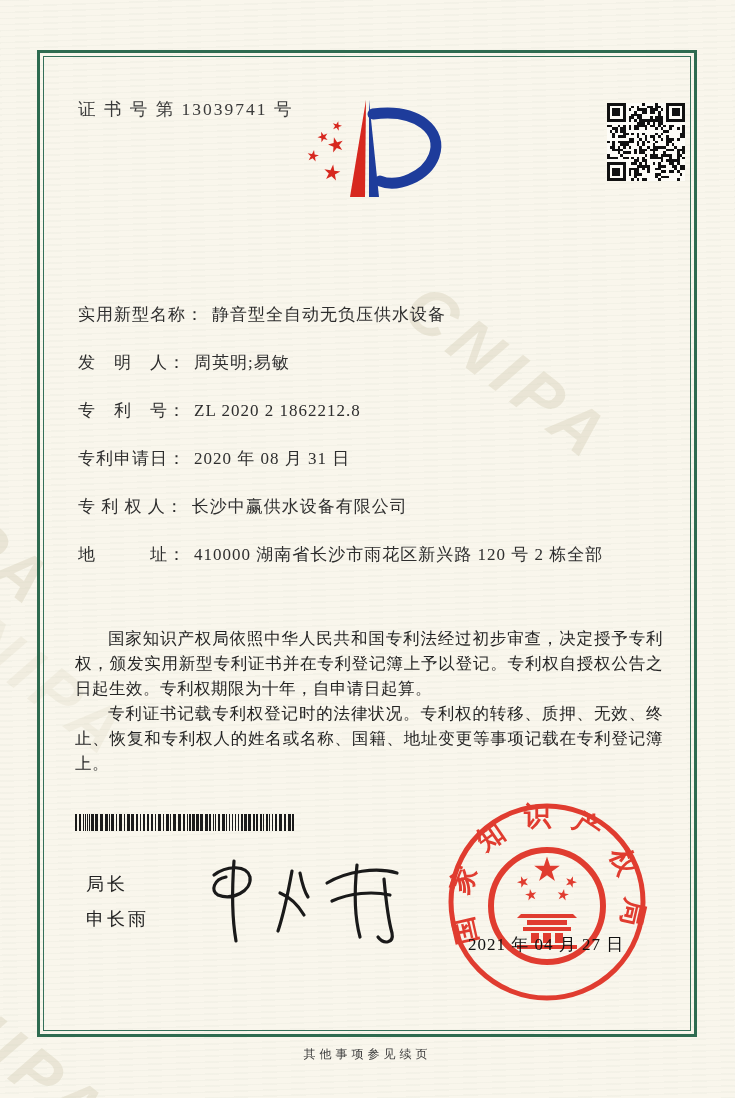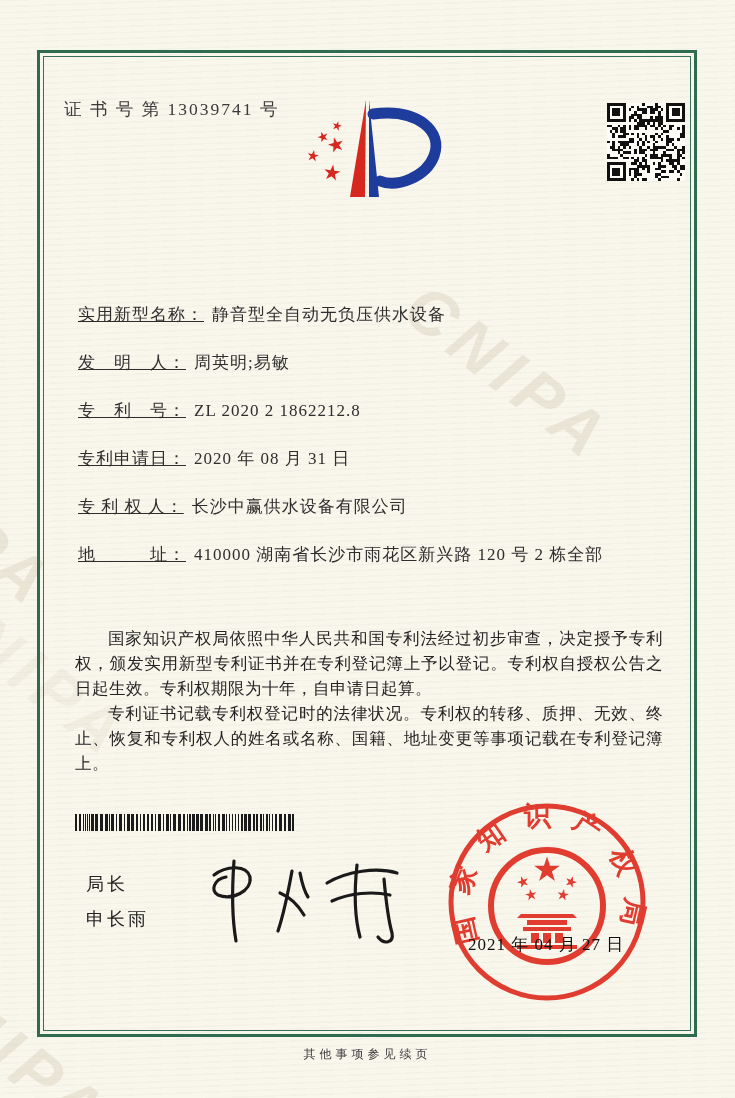--- a/index.html
+++ b/index.html
@@ -21,32 +21,32 @@
     color:#d6d0b8;opacity:.42;white-space:nowrap;
     transform:rotate(38deg);transform-origin:left top;pointer-events:none;
   }
   .wm.light{opacity:.22;}
   .frame{
     position:absolute;left:37px;top:50px;width:654px;height:981px;
     border:3px solid #2e6b50;z-index:1;
   }
   .frame-inner{position:absolute;inset:3px;border:1px solid #35705a;}
   .cert-no{
-    position:absolute;left:64px;top:97px;z-index:2;
+    position:absolute;left:78px;top:97px;z-index:2;
     font-size:17.5px;letter-spacing:2px;color:#3a3a3a;
   }
   .qr{position:absolute;left:607px;top:103px;width:78px;height:78px;z-index:2;}
   .logo{position:absolute;left:293px;top:94px;z-index:2;}
   .title{
     position:absolute;left:0;right:0;top:201px;z-index:2;
     text-align:center;font-size:41px;font-weight:700;letter-spacing:9px;
     color:#141414;
   }
   .field-row{position:absolute;left:78px;z-index:2;font-size:17px;color:#2e2e2e;white-space:nowrap;}
-  .field-row .lbl{display:inline-block;min-width:104px;letter-spacing:1px;text-decoration:underline;}
+  .field-row .lbl{display:inline-block;min-width:104px;letter-spacing:1px;}
   .field-row .val{margin-left:8px;letter-spacing:1px;}
   .pair2{position:absolute;left:242px;top:0;}
   .body-text{
     position:absolute;left:75px;top:626px;width:588px;z-index:2;
     font-size:16.5px;line-height:25px;color:#242424;
     text-align:justify;letter-spacing:.5px;
   }
   .body-text p{margin:0;text-indent:2em;}
   #barcode{
     position:absolute;left:75px;top:814px;width:220px;height:17px;z-index:2;

